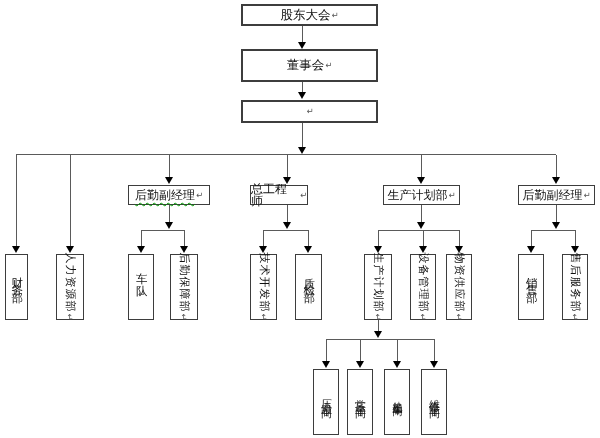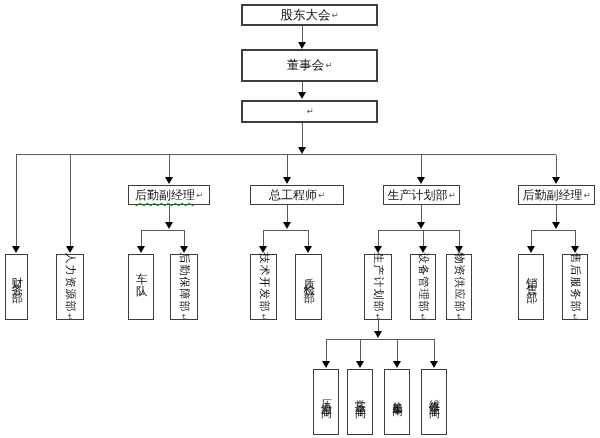--- a/index.html
+++ b/index.html
@@ -119,21 +119,21 @@
       <span class="pmark">↵</span>
   </div>
   <div class="box chain" style="left:241px;top:100px;width:137px;height:23px">
       <span class="pmark">↵</span>
   </div>
 
   <div class="box mgr" style="left:128px;top:185px;width:82px;height:20px">
     <span class="squiggle">后勤副经理</span>
       <span class="pmark">↵</span>
   </div>
-  <div class="box mgr" style="left:250px;top:185px;width:94px;height:20px">
+  <div class="box mgr" style="left:250px;top:185px;width:58px;height:20px">
     <span>总工程师</span>
       <span class="pmark">↵</span>
   </div>
   <div class="box mgr" style="left:383px;top:185px;width:77px;height:20px">
     <span>生产计划部</span>
       <span class="pmark">↵</span>
   </div>
   <div class="box mgr" style="left:518px;top:185px;width:77px;height:20px">
     <span>后勤副经理</span>
       <span class="pmark">↵</span>

